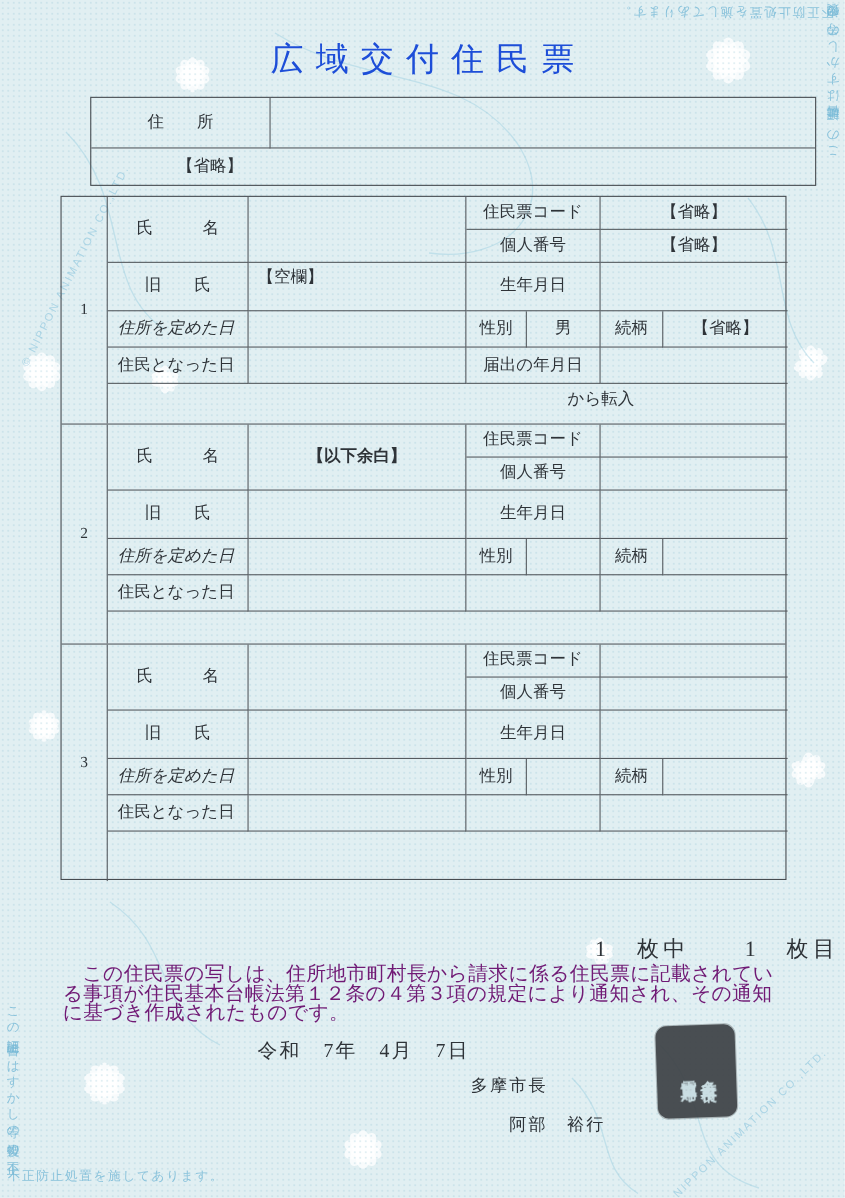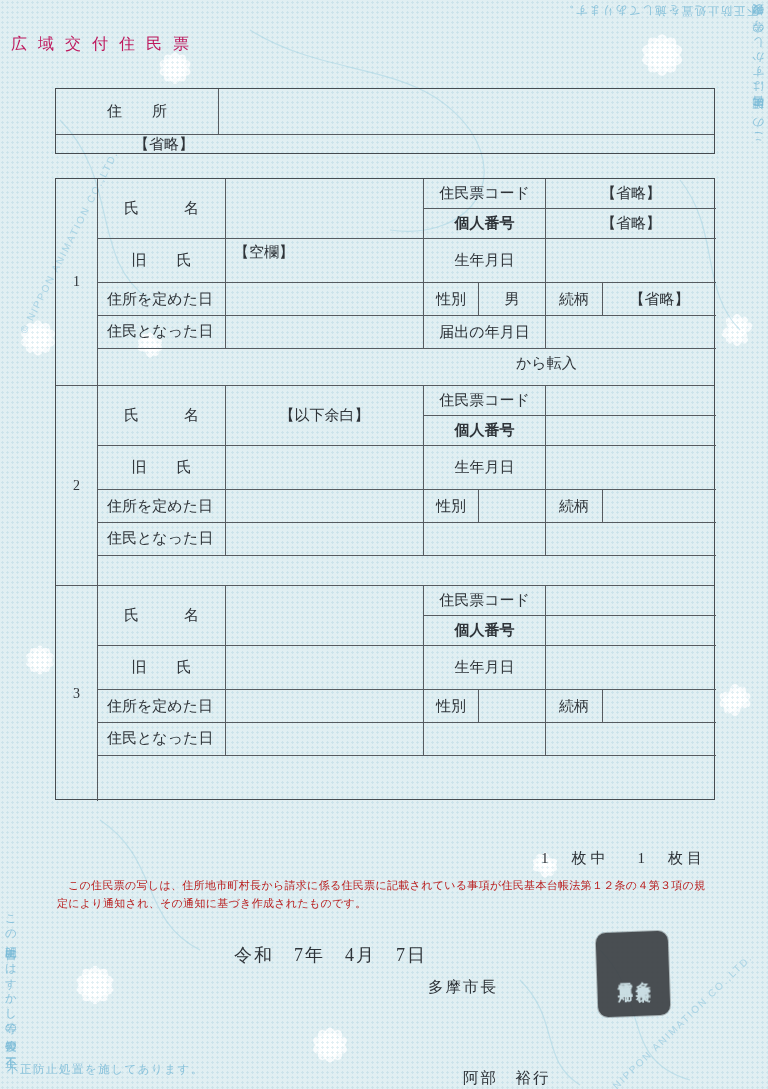--- a/index.html
+++ b/index.html
@@ -24,79 +24,79 @@
   .sec-right { top:8px; right:2px; writing-mode:vertical-rl; transform:rotate(180deg); }
   .sec-left { bottom:38px; left:3px; writing-mode:vertical-rl; }
   .sec-bottom { bottom:12px; left:7px; }
   .wm-text { position:absolute; color:rgba(128,192,218,.55); font-size:10px;
     letter-spacing:2px; font-family:"Liberation Sans","DejaVu Sans",sans-serif; white-space:nowrap; }
   .wm-text-1 { left:18px; top:330px; transform:rotate(-63deg); transform-origin:left top; }
   .wm-text-2 { left:608px; top:1090px; transform:rotate(-44deg); transform-origin:left bottom; }
 
   .title {
     position:absolute; top:34px; left:0; width:100%;
-    text-align:left; font-size:16px; letter-spacing:11px; text-indent:11px;
-    color:#be185d;
+    text-align:center; font-size:30px; letter-spacing:11px; text-indent:11px;
+    color:#1d4ed8;
   }
 
   
   .tbl { position:absolute; left:55px; width:660px; border:1.6px solid #464b50; }
-  .header-table { top:88px; height:66px; display:grid;
-    grid-template-columns:163px 1fr; grid-template-rows:46px 1fr; }
+  .header-table { top:88px; height:81px; display:grid;
+    grid-template-columns:163px 1fr; grid-template-rows:46px 1fr;margin-left:27px; }
   .main-table { top:178px; height:622px; }
 
   .c { display:flex; align-items:center; justify-content:center;
        font-size:15px; color:#2e3338; line-height:1; white-space:nowrap; }
   .br { border-right:1px solid #565b60; }
   .bb { border-bottom:1px solid #565b60; }
   .left { justify-content:flex-start; padding-left:9px; }
 
   .hv-householder { justify-content:flex-start; padding-left:78px; }
 
   .sec { display:grid;
     grid-template-columns:42px 128px 198px 55px 67px 57px 113px;
     grid-template-rows:30px 30px 44px 33px 33px auto; }
   .sec-1 { height:207px; border-bottom:1px solid #565b60; }
   .sec-2 { height:200px; border-bottom:1px solid #565b60; }
   .sec-3 { height:215px; }
 
   .cell-num      { grid-column:1; grid-row:1/7; font-size:14px; }
   .cell-name-l   { grid-column:2; grid-row:1/3; }
-  .cell-name-v   { grid-column:3; grid-row:1/3; }
+  .cell-name-v   { grid-column:3; grid-row:1/3;font-weight:bold; }
   .cell-code-l   { grid-column:4/6; grid-row:1; }
   .cell-code-v   { grid-column:6/8; grid-row:1; }
-  .cell-kojin-l  { grid-column:4/6; grid-row:2;font-weight:bold; }
+  .cell-kojin-l  { grid-column:4/6; grid-row:2; }
   .cell-kojin-v  { grid-column:6/8; grid-row:2; }
   .cell-kyu-l    { grid-column:2; grid-row:3; }
   .cell-kyu-v    { grid-column:3; grid-row:3; justify-content:flex-start;
                    align-items:flex-start; padding:6px 0 0 8px; }
   .cell-birth-l  { grid-column:4/6; grid-row:3; }
   .cell-birth-v  { grid-column:6/8; grid-row:3; }
-  .cell-sada-l   { grid-column:2; grid-row:4; }
+  .cell-sada-l   { grid-column:2; grid-row:4;font-style:italic; }
   .cell-sada-v   { grid-column:3; grid-row:4; }
   .cell-sex-l    { grid-column:4; grid-row:4; }
   .cell-sex-v    { grid-column:5; grid-row:4; }
   .cell-rel-l    { grid-column:6; grid-row:4; }
   .cell-rel-v    { grid-column:7; grid-row:4; }
   .cell-natta-l  { grid-column:2; grid-row:5;font-family:Liberation Mono, monospace; }
   .cell-natta-v  { grid-column:3; grid-row:5; }
   .cell-todo-l   { grid-column:4/6; grid-row:5; }
   .cell-todo-v   { grid-column:6/8; grid-row:5; }
   .cell-note     { grid-column:2/8; grid-row:6; justify-content:flex-start;
                    align-items:flex-start; padding:7px 0 0 418px; }
 
   
   .page-indicator { position:absolute; top:849px; left:541px; display:flex;
-                    gap:28px; font-size:15px; letter-spacing:4px; }
+                    gap:50px; font-size:20px; letter-spacing:4px; }
   .notice { position:absolute; top:877px; left:57px; width:657px;
-            font-size:11px; line-height:17.6px; text-indent:1em;
-            letter-spacing:.3px; color:#b91c1c; }
+            font-size:18px; line-height:17.6px; text-indent:1em;
+            letter-spacing:.3px; color:#701a75; }
   .issue-date { position:absolute; top:943px; left:234px; font-size:18px; letter-spacing:2px; }
   .issuer { position:absolute; top:977px; left:428px; font-size:15.5px; letter-spacing:2px; }
-  .issuer-name { position:absolute; top:1068px; left:463px; font-size:15.5px; letter-spacing:2px; }
+  .issuer-name { position:absolute; top:1012px; left:463px; font-size:15.5px; letter-spacing:2px; }
 
   .seal { position:absolute; top:932px; left:597px; width:72px; height:84px;
     background:#3d4145; border-radius:10px; transform:rotate(-2deg);
     display:flex; align-items:center; justify-content:center; gap:3px;
     box-shadow:0 0 0 1px rgba(61,65,69,.35); opacity:.92; }
   .seal-col { writing-mode:vertical-rl; color:#c9dde2; font-size:15px;
     letter-spacing:2px; line-height:1; font-weight:bold;
     text-shadow:0 0 1px #3d4145; filter:blur(.3px); }
 </style>
 </head>

